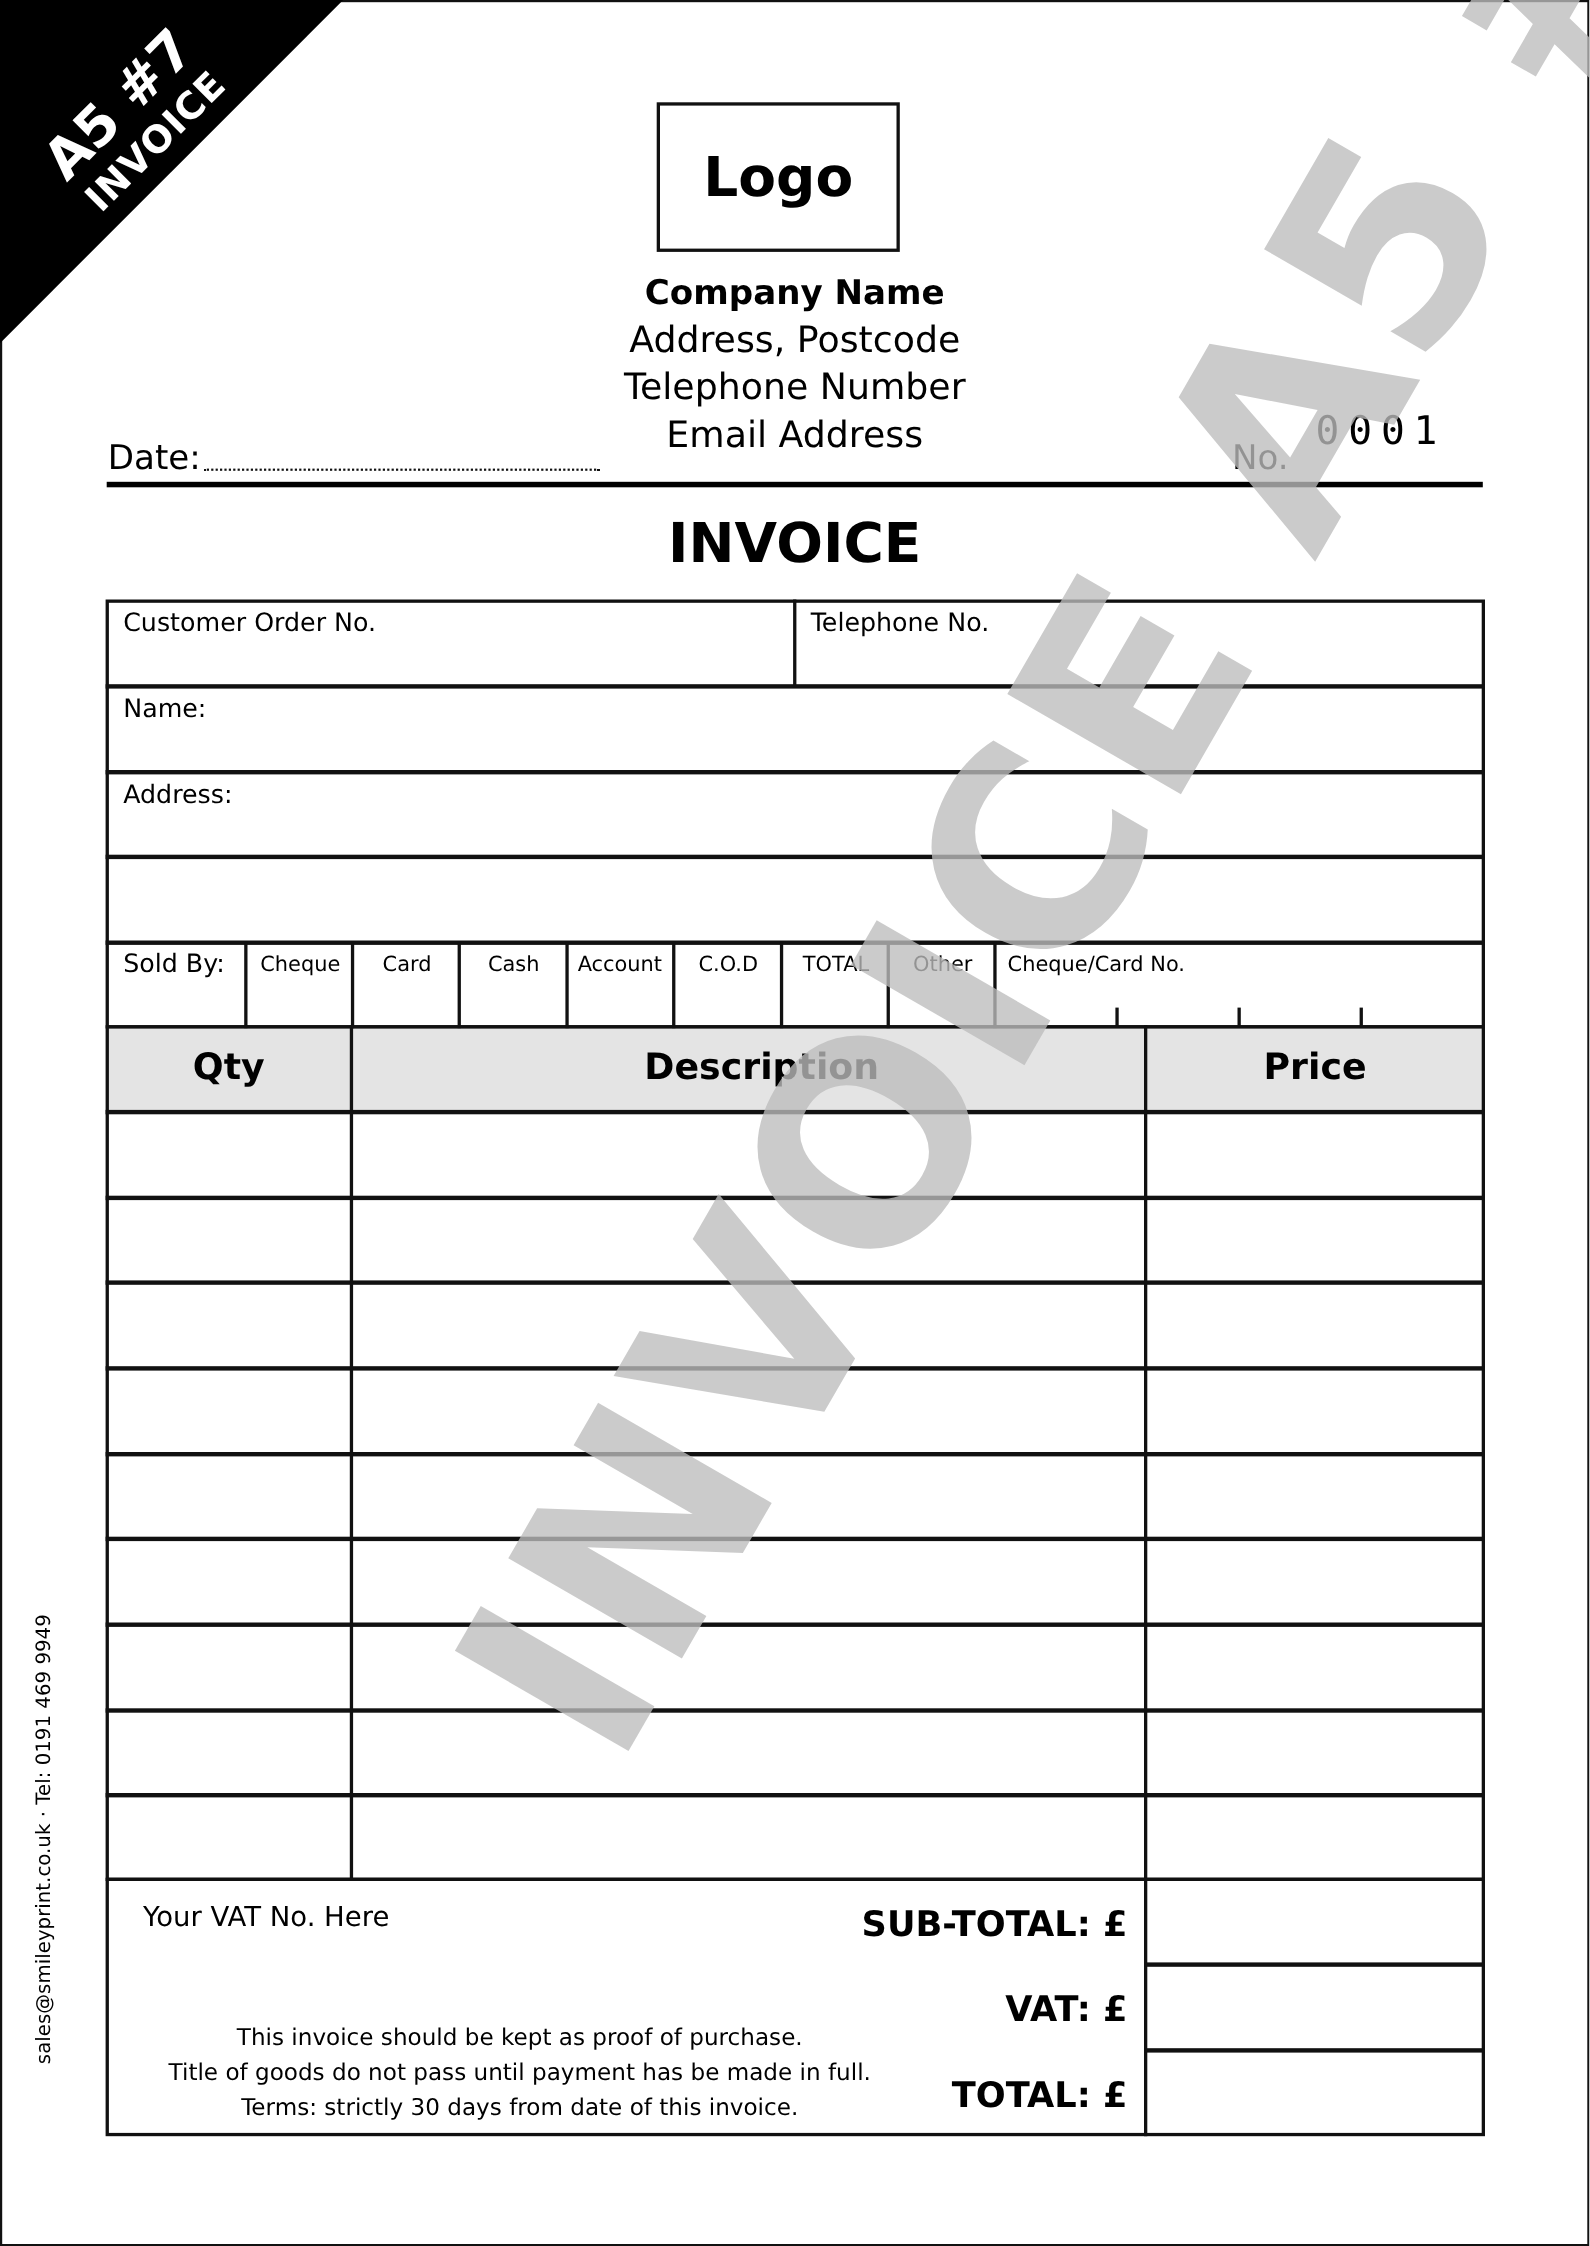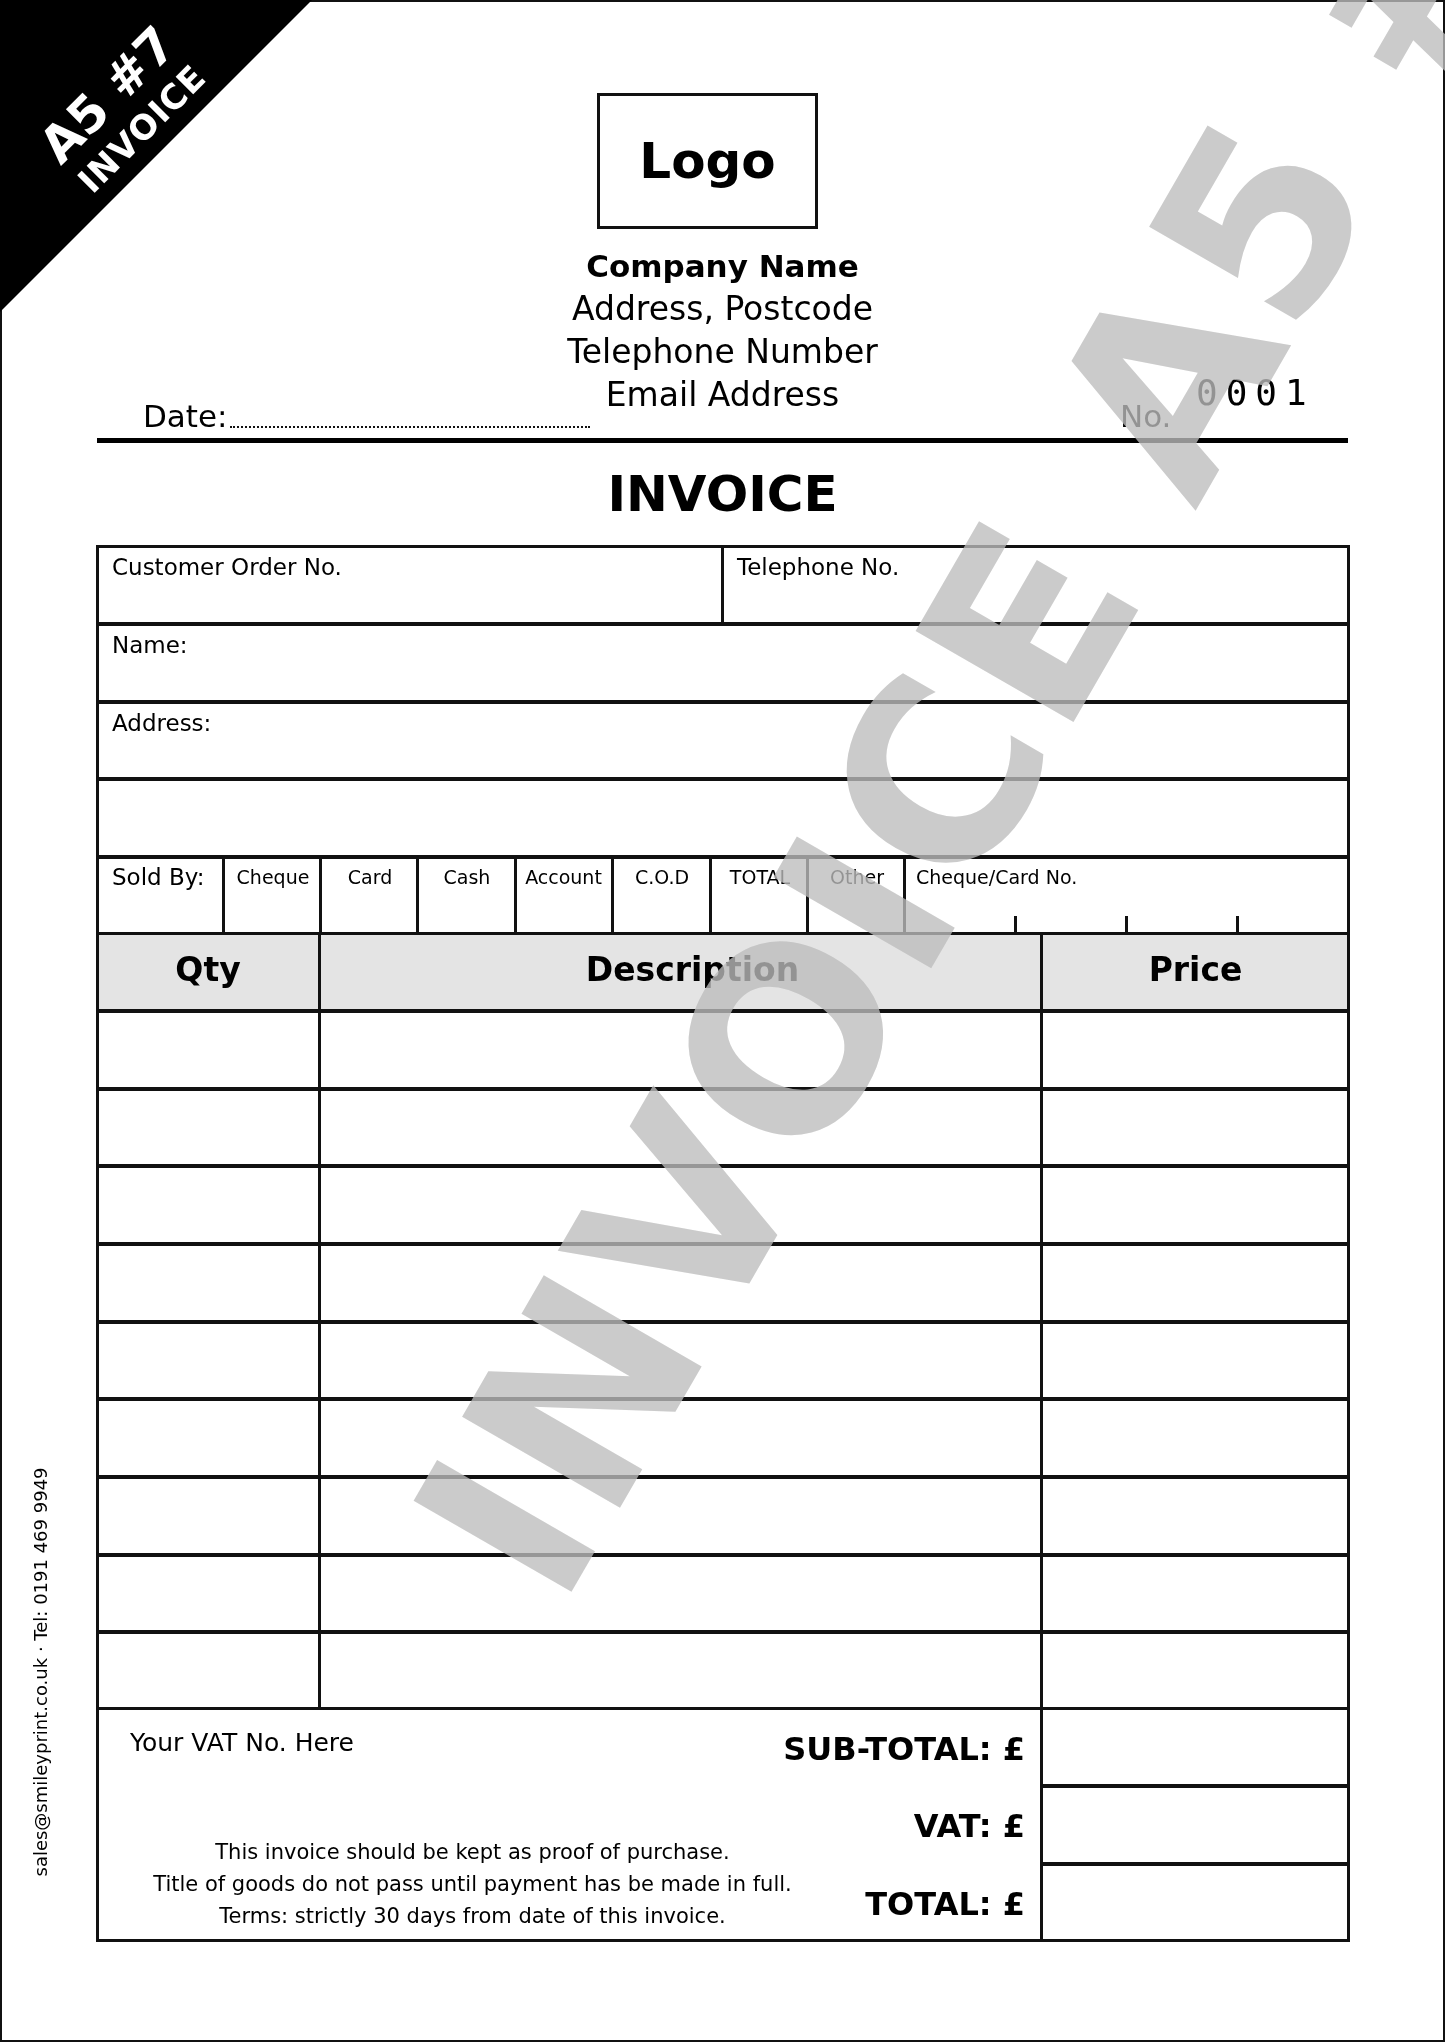--- a/index.html
+++ b/index.html
@@ -13,21 +13,21 @@
   .corner-text .l1 { font-size:50px; display:block; }
   .corner-text .l2 { font-size:34px; display:block; margin-top:6px; letter-spacing:1px; }
 
   .logo-box { position:absolute; left:597px; top:93px; width:221px; height:136px;
               border:3px solid #111; box-sizing:border-box; display:flex; align-items:center; justify-content:center;
               font-size:50px; font-weight:bold; }
   .company { position:absolute; left:480px; width:485px; text-align:center; top:245px; }
   .company .name { font-size:31px; font-weight:bold; line-height:42px; }
   .company .line { font-size:33px; line-height:43px; }
 
-  .date { position:absolute; left:98px; top:398px; font-size:31px; display:flex; align-items:flex-end;margin-left:45px; }
+  .date { position:absolute; left:98px; top:398px; font-size:31px; display:flex; align-items:flex-end; }
   .date .dots { width:360px; border-bottom:2px dotted #111; height:24px; margin-bottom:6px; margin-left:2px; }
   .no-label { position:absolute; left:1120px; top:398px; font-size:31px; }
   .no-value { position:absolute; left:1196px; top:372px; font-size:36px; letter-spacing:8px; font-family:"DejaVu Sans Mono", monospace; font-weight:normal; }
   .rule { position:absolute; left:97px; top:438px; width:1251px; height:5px; background:#000; }
 
   .title { position:absolute; left:0; width:1445px; text-align:center; top:465px; font-size:50px; font-weight:bold; }
 
   .box { position:absolute; border:3px solid #111; box-sizing:border-box; }
   .hline { position:absolute; height:4px; background:#111; }
   .vline { position:absolute; width:3px; background:#111; }

